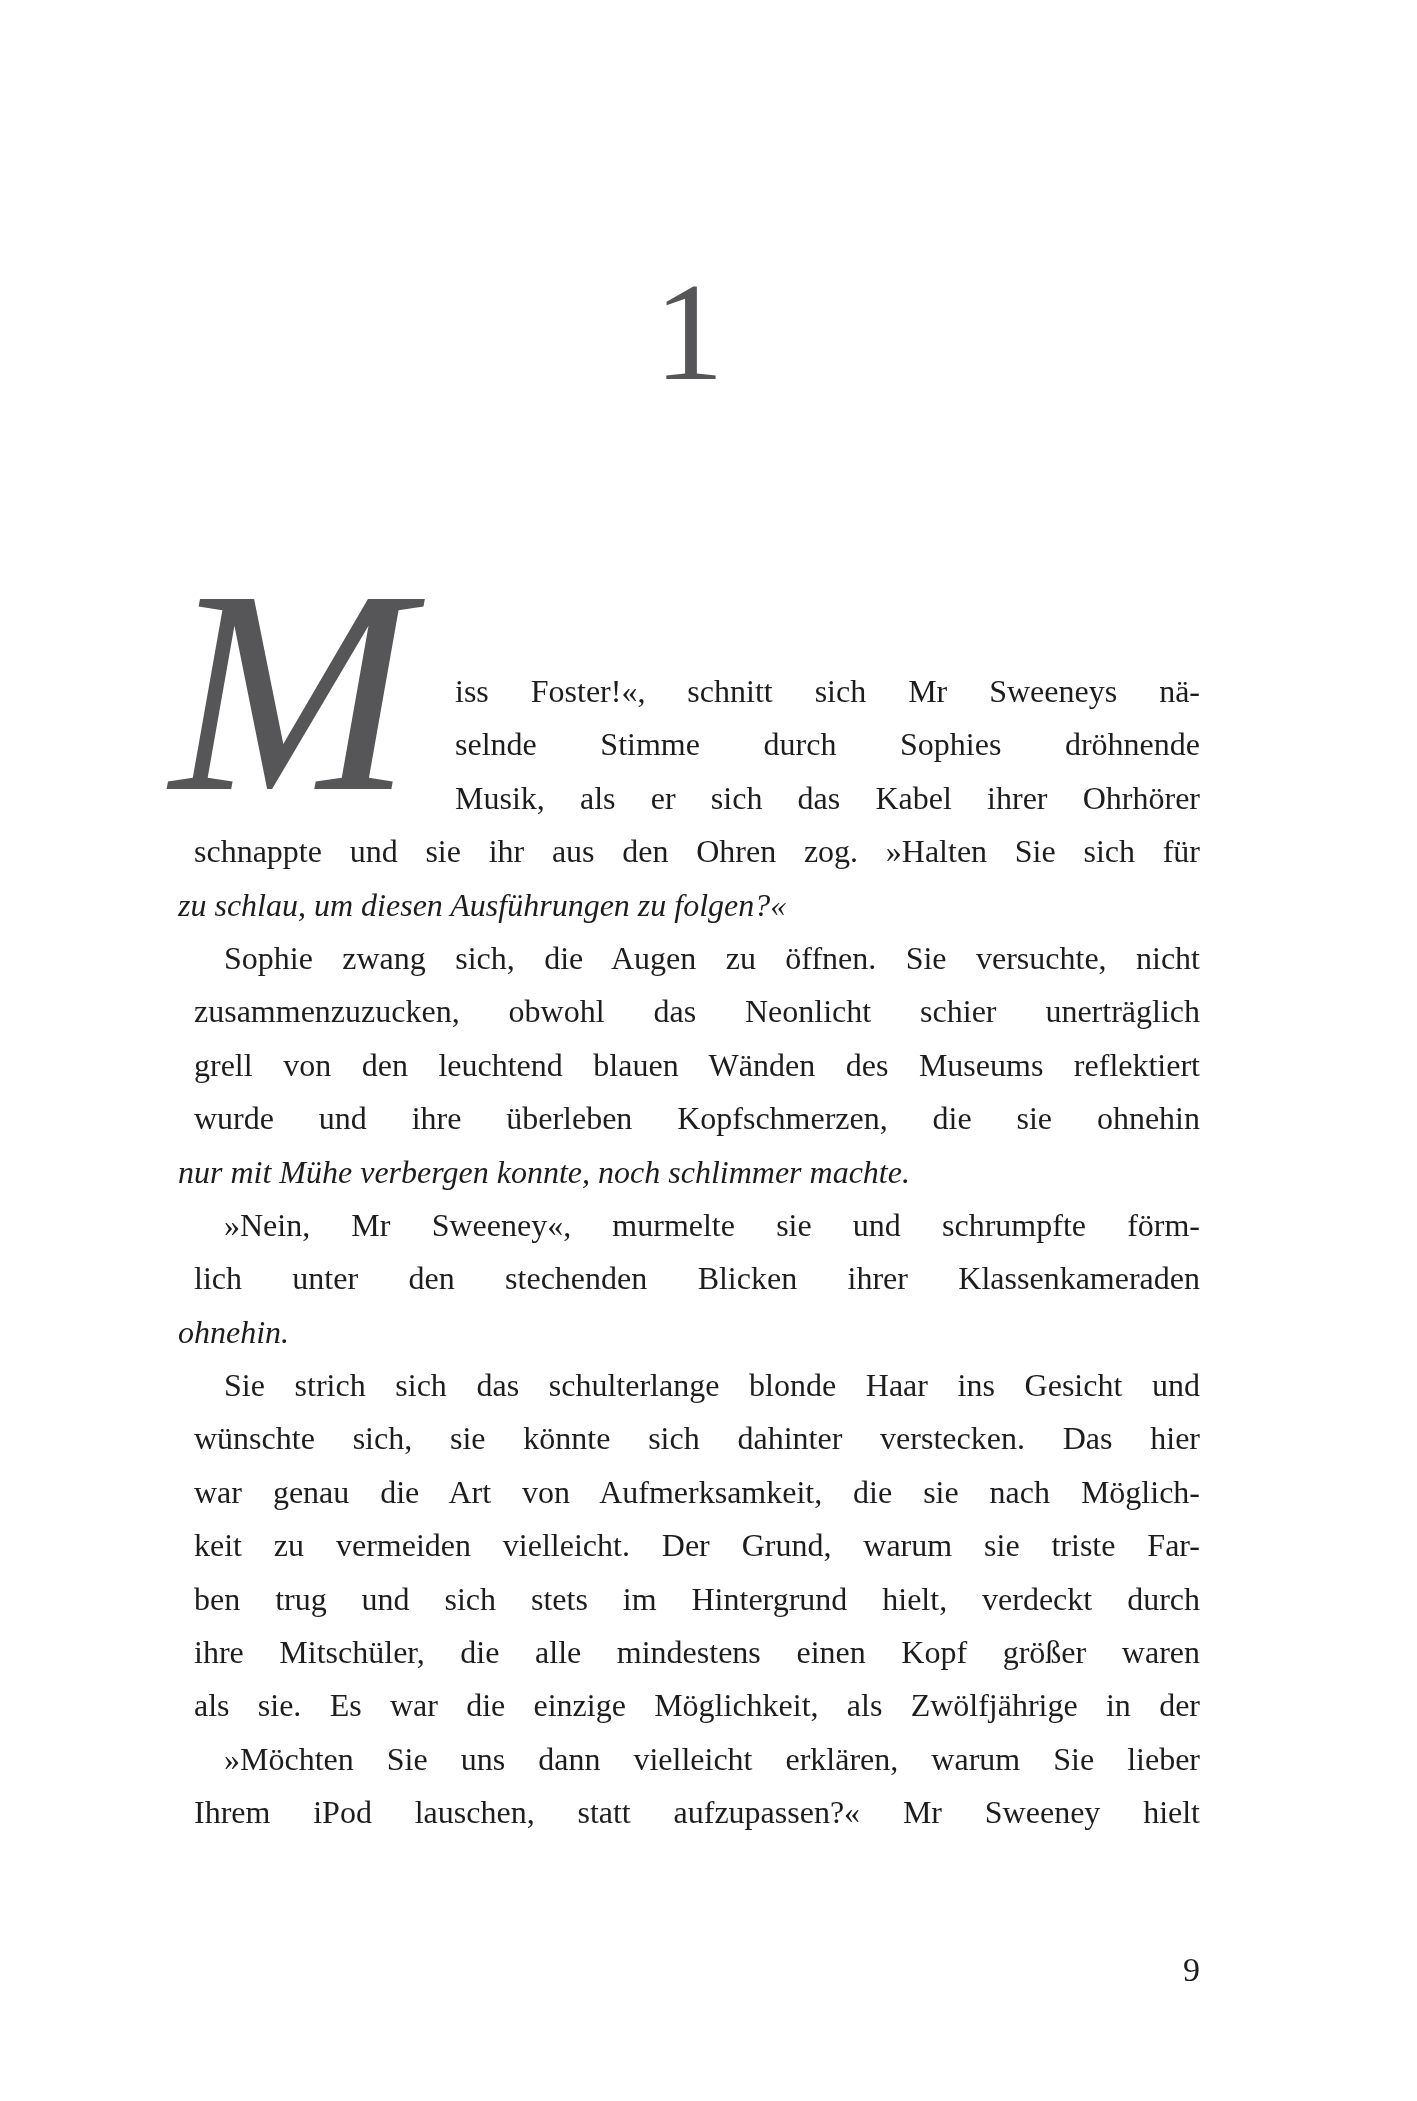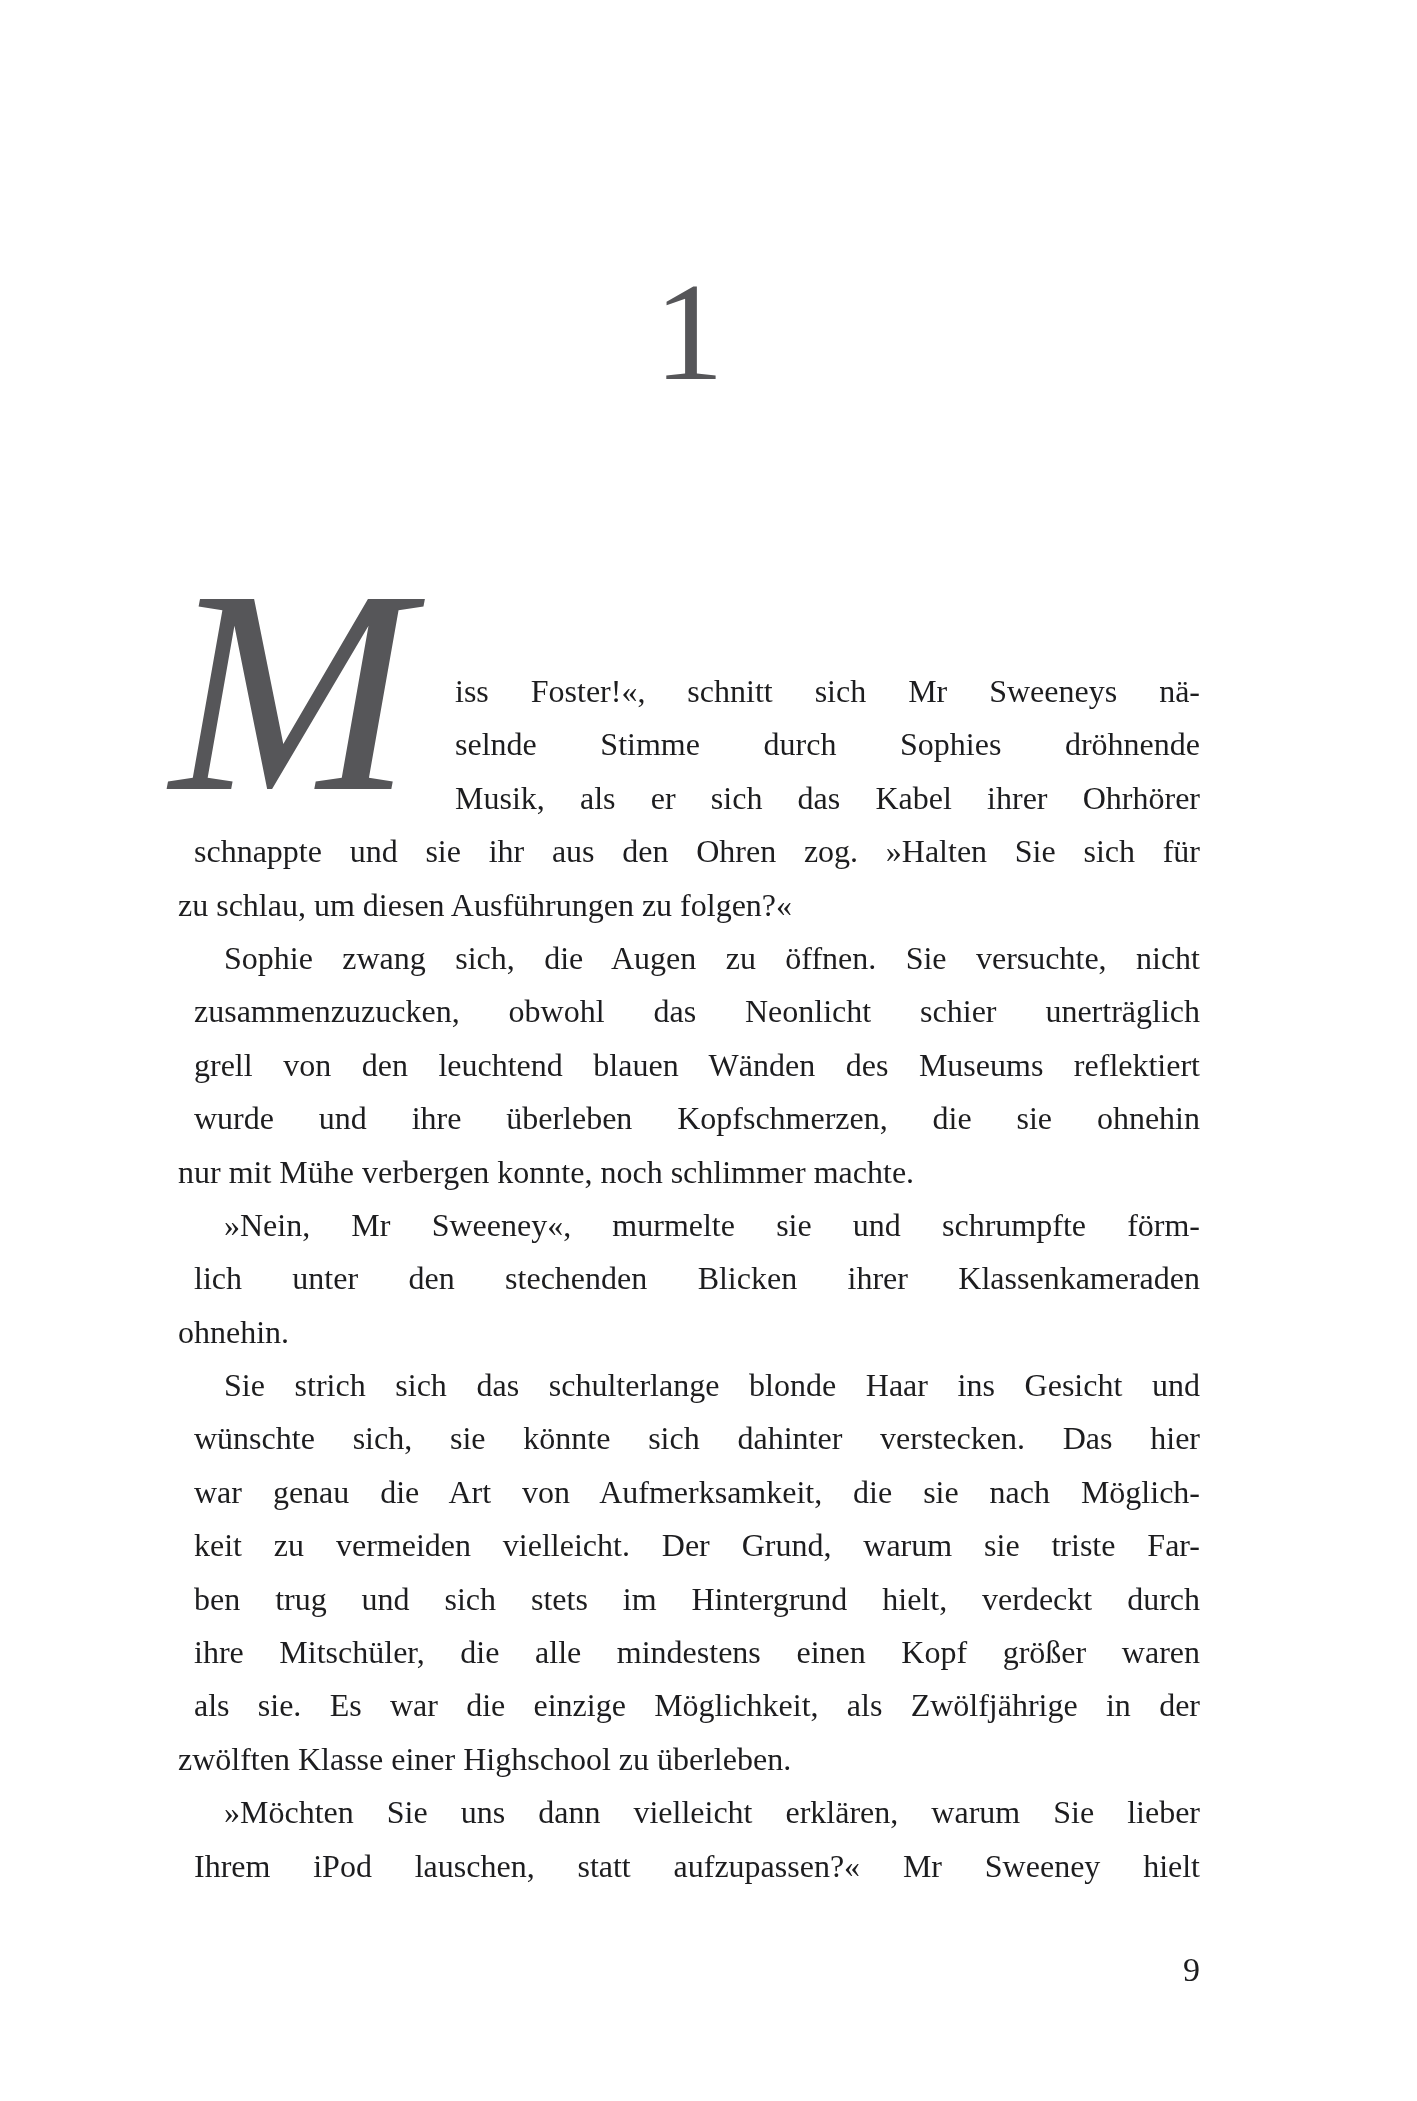--- a/index.html
+++ b/index.html
@@ -44,20 +44,21 @@
     line-height: 53.4px;
   }
   .line.j {
     text-align: justify;
     text-align-last: justify;
     margin-left: 16px;
   }
   .line.end {
     text-align: left;
     text-align-last: left;
+    font-style: italic;
   }
   .line.dc { margin-left: 277px; }
   .line.pindent { text-indent: 30px; }
   .page-number {
     position: absolute;
     left: 178px;
     top: 1950px;
     width: 1022px;
     text-align: right;
     font-size: 34px;
@@ -92,21 +93,20 @@
     <div class="line j">lich unter den stechenden Blicken ihrer Klassenkameraden</div>
     <div class="line end">ohnehin.</div>
 
     <div class="line j pindent">Sie strich sich das schulterlange blonde Haar ins Gesicht und</div>
     <div class="line j">wünschte sich, sie könnte sich dahinter verstecken. Das hier</div>
     <div class="line j">war genau die Art von Aufmerksamkeit, die sie nach Möglich-</div>
     <div class="line j">keit zu vermeiden vielleicht. Der Grund, warum sie triste Far-</div>
     <div class="line j">ben trug und sich stets im Hintergrund hielt, verdeckt durch</div>
     <div class="line j">ihre Mitschüler, die alle mindestens einen Kopf größer waren</div>
     <div class="line j">als sie. Es war die einzige Möglichkeit, als Zwölfjährige in der</div>
-    <div class="line end">zwölften Klasse einer Highschool zu überleben.</div>
 
     <div class="line j pindent">»Möchten Sie uns dann vielleicht erklären, warum Sie lieber</div>
     <div class="line j">Ihrem iPod lauschen, statt aufzupassen?« Mr Sweeney hielt</div>
 
   </div>
 
   <div class="page-number">9</div>
 
 </div>
 

